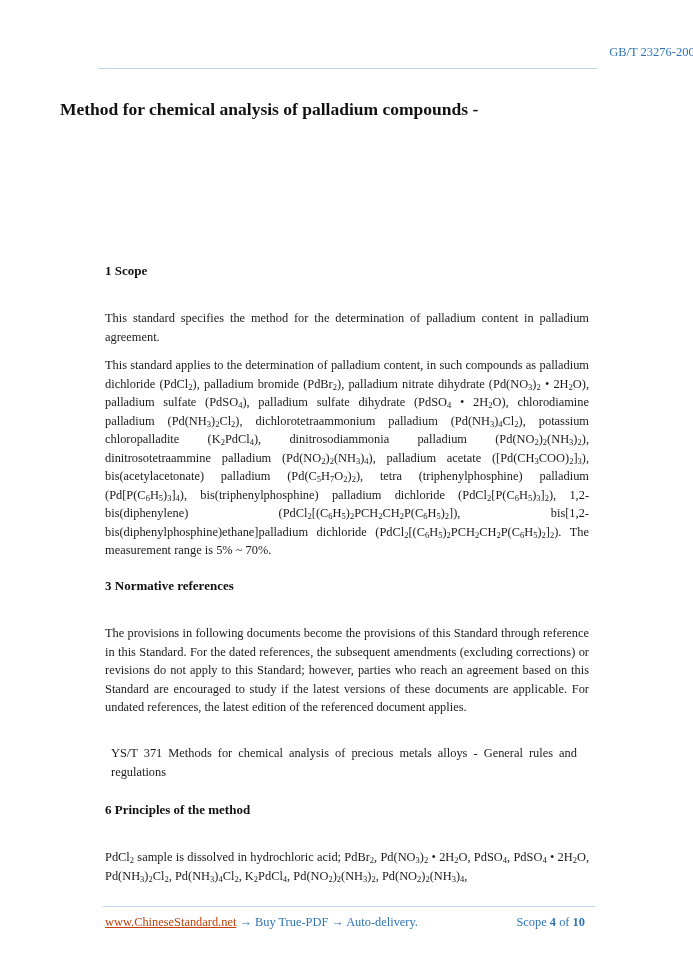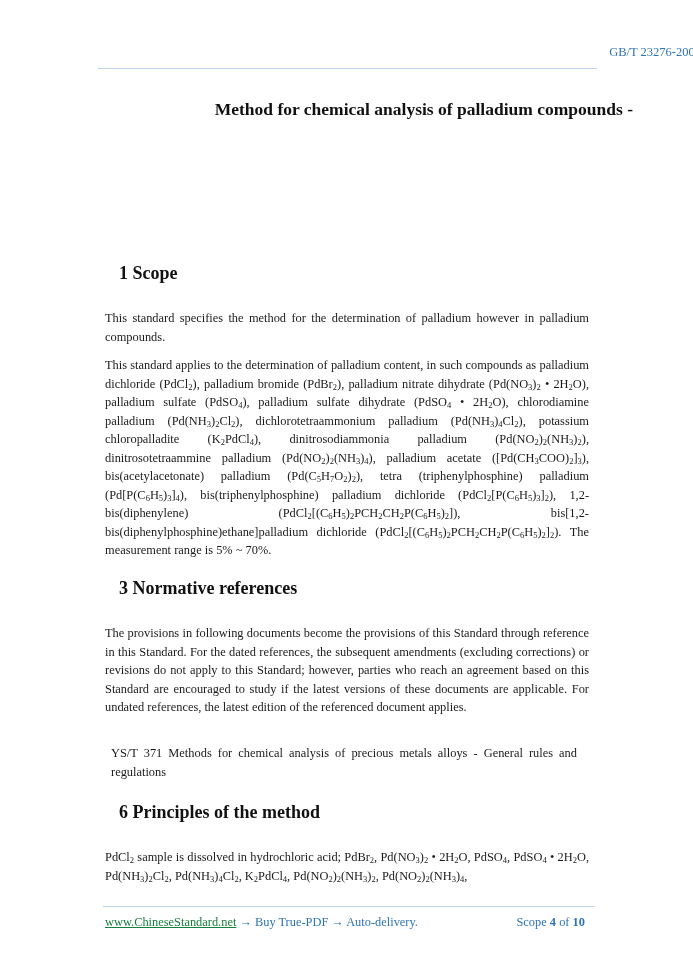--- a/index.html
+++ b/index.html
@@ -1,49 +1,49 @@
 <!DOCTYPE html>
 <html><head>
 <meta charset="utf-8">
 <style>
   html, body { margin: 0; padding: 0; background: #ffffff; }
   body { width: 693px; height: 980px; position: relative; overflow: hidden;
          font-family: "Liberation Serif", "DejaVu Serif", serif; color: #1a1a1a; }
   .header-code { position: absolute; top: 45px; left: 8px; width: 693px; text-align: right;
                  font-size: 12.5px; color: #2e74b5; }
   .header-rule { position: absolute; top: 68px; left: 98px; width: 499px; height: 1px; background: #bcd6ee; }
-  .title { position: absolute; top: 91px; left: 60px; width: 573px; text-align: right;
+  .title { position: absolute; top: 91px; left: 60px; width: 573px; text-align: left;
            font-weight: bold; font-size: 17.5px; line-height: 37px; color: #111; }
   .title div { white-space: nowrap; }
-  .h { position: absolute; left: 119px; font-weight: bold; font-size: 18px; color: #111; margin: 0; }
+  .h { position: absolute; left: 105px; font-weight: bold; font-size: 13px; color: #111; margin: 0; }
   .p { position: absolute; left: 105px; width: 484px; font-size: 12.4px; line-height: 18.5px;
        text-align: justify; margin: 0; color: #1a1a1a; }
   .p.indent { left: 111px; width: 466px; }
   sub { font-size: 8.5px; vertical-align: -2px; line-height: 0; }
   .footer-rule { position: absolute; top: 906px; left: 103px; width: 492px; height: 1px; background: #bcd6ee; }
   .footer { position: absolute; top: 915px; left: 105px; width: 480px; font-size: 12.4px; color: #2e74b5; }
-  .footer a { color: #15803d; text-decoration: underline; }
+  .footer a { color: #c2410c; text-decoration: underline; }
   .footer .page { position: absolute; right: 0; top: 0; }
   .footer .page b { font-weight: bold; }
 </style>
 </head>
 <body>
 
 <div>
   <div class="header-code">GB/T 23276-2009</div>
   <div class="header-rule"></div>
 </div>
 
 <div class="title">
   <div>Method for chemical analysis of palladium compounds -</div>
 </div>
 
 <h2 class="h" style="top:263px">1 Scope</h2>
 
-<p class="p" style="top:309px">This standard specifies the method for the determination of palladium however in palladium compounds.</p>
+<p class="p" style="top:309px">This standard specifies the method for the determination of palladium content in palladium agreement.</p>
 
 <p class="p" style="top:356px">This standard applies to the determination of palladium content, in such compounds as palladium dichloride (PdCl<sub>2</sub>), palladium bromide (PdBr<sub>2</sub>), palladium nitrate dihydrate (Pd(NO<sub>3</sub>)<sub>2</sub> • 2H<sub>2</sub>O), palladium sulfate (PdSO<sub>4</sub>), palladium sulfate dihydrate (PdSO<sub>4</sub> • 2H<sub>2</sub>O), chlorodiamine palladium (Pd(NH<sub>3</sub>)<sub>2</sub>Cl<sub>2</sub>), dichlorotetraammonium palladium (Pd(NH<sub>3</sub>)<sub>4</sub>Cl<sub>2</sub>), potassium chloropalladite (K<sub>2</sub>PdCl<sub>4</sub>), dinitrosodiammonia palladium (Pd(NO<sub>2</sub>)<sub>2</sub>(NH<sub>3</sub>)<sub>2</sub>), dinitrosotetraammine palladium (Pd(NO<sub>2</sub>)<sub>2</sub>(NH<sub>3</sub>)<sub>4</sub>), palladium acetate ([Pd(CH<sub>3</sub>COO)<sub>2</sub>]<sub>3</sub>), bis(acetylacetonate) palladium (Pd(C<sub>5</sub>H<sub>7</sub>O<sub>2</sub>)<sub>2</sub>), tetra (triphenylphosphine) palladium (Pd[P(C<sub>6</sub>H<sub>5</sub>)<sub>3</sub>]<sub>4</sub>), bis(triphenylphosphine) palladium dichloride (PdCl<sub>2</sub>[P(C<sub>6</sub>H<sub>5</sub>)<sub>3</sub>]<sub>2</sub>), 1,2-bis(diphenylene) (PdCl<sub>2</sub>[(C<sub>6</sub>H<sub>5</sub>)<sub>2</sub>PCH<sub>2</sub>CH<sub>2</sub>P(C<sub>6</sub>H<sub>5</sub>)<sub>2</sub>]), bis[1,2-bis(diphenylphosphine)ethane]palladium dichloride (PdCl<sub>2</sub>[(C<sub>6</sub>H<sub>5</sub>)<sub>2</sub>PCH<sub>2</sub>CH<sub>2</sub>P(C<sub>6</sub>H<sub>5</sub>)<sub>2</sub>]<sub>2</sub>). The measurement range is 5% ~ 70%.</p>
 
 <h2 class="h" style="top:578px">3 Normative references</h2>
 
 <p class="p" style="top:624px">The provisions in following documents become the provisions of this Standard through reference in this Standard. For the dated references, the subsequent amendments (excluding corrections) or revisions do not apply to this Standard; however, parties who reach an agreement based on this Standard are encouraged to study if the latest versions of these documents are applicable. For undated references, the latest edition of the referenced document applies.</p>
 
 <p class="p indent" style="top:744px">YS/T 371 Methods for chemical analysis of precious metals alloys - General rules and regulations</p>
 
 <h2 class="h" style="top:802px">6 Principles of the method</h2>

